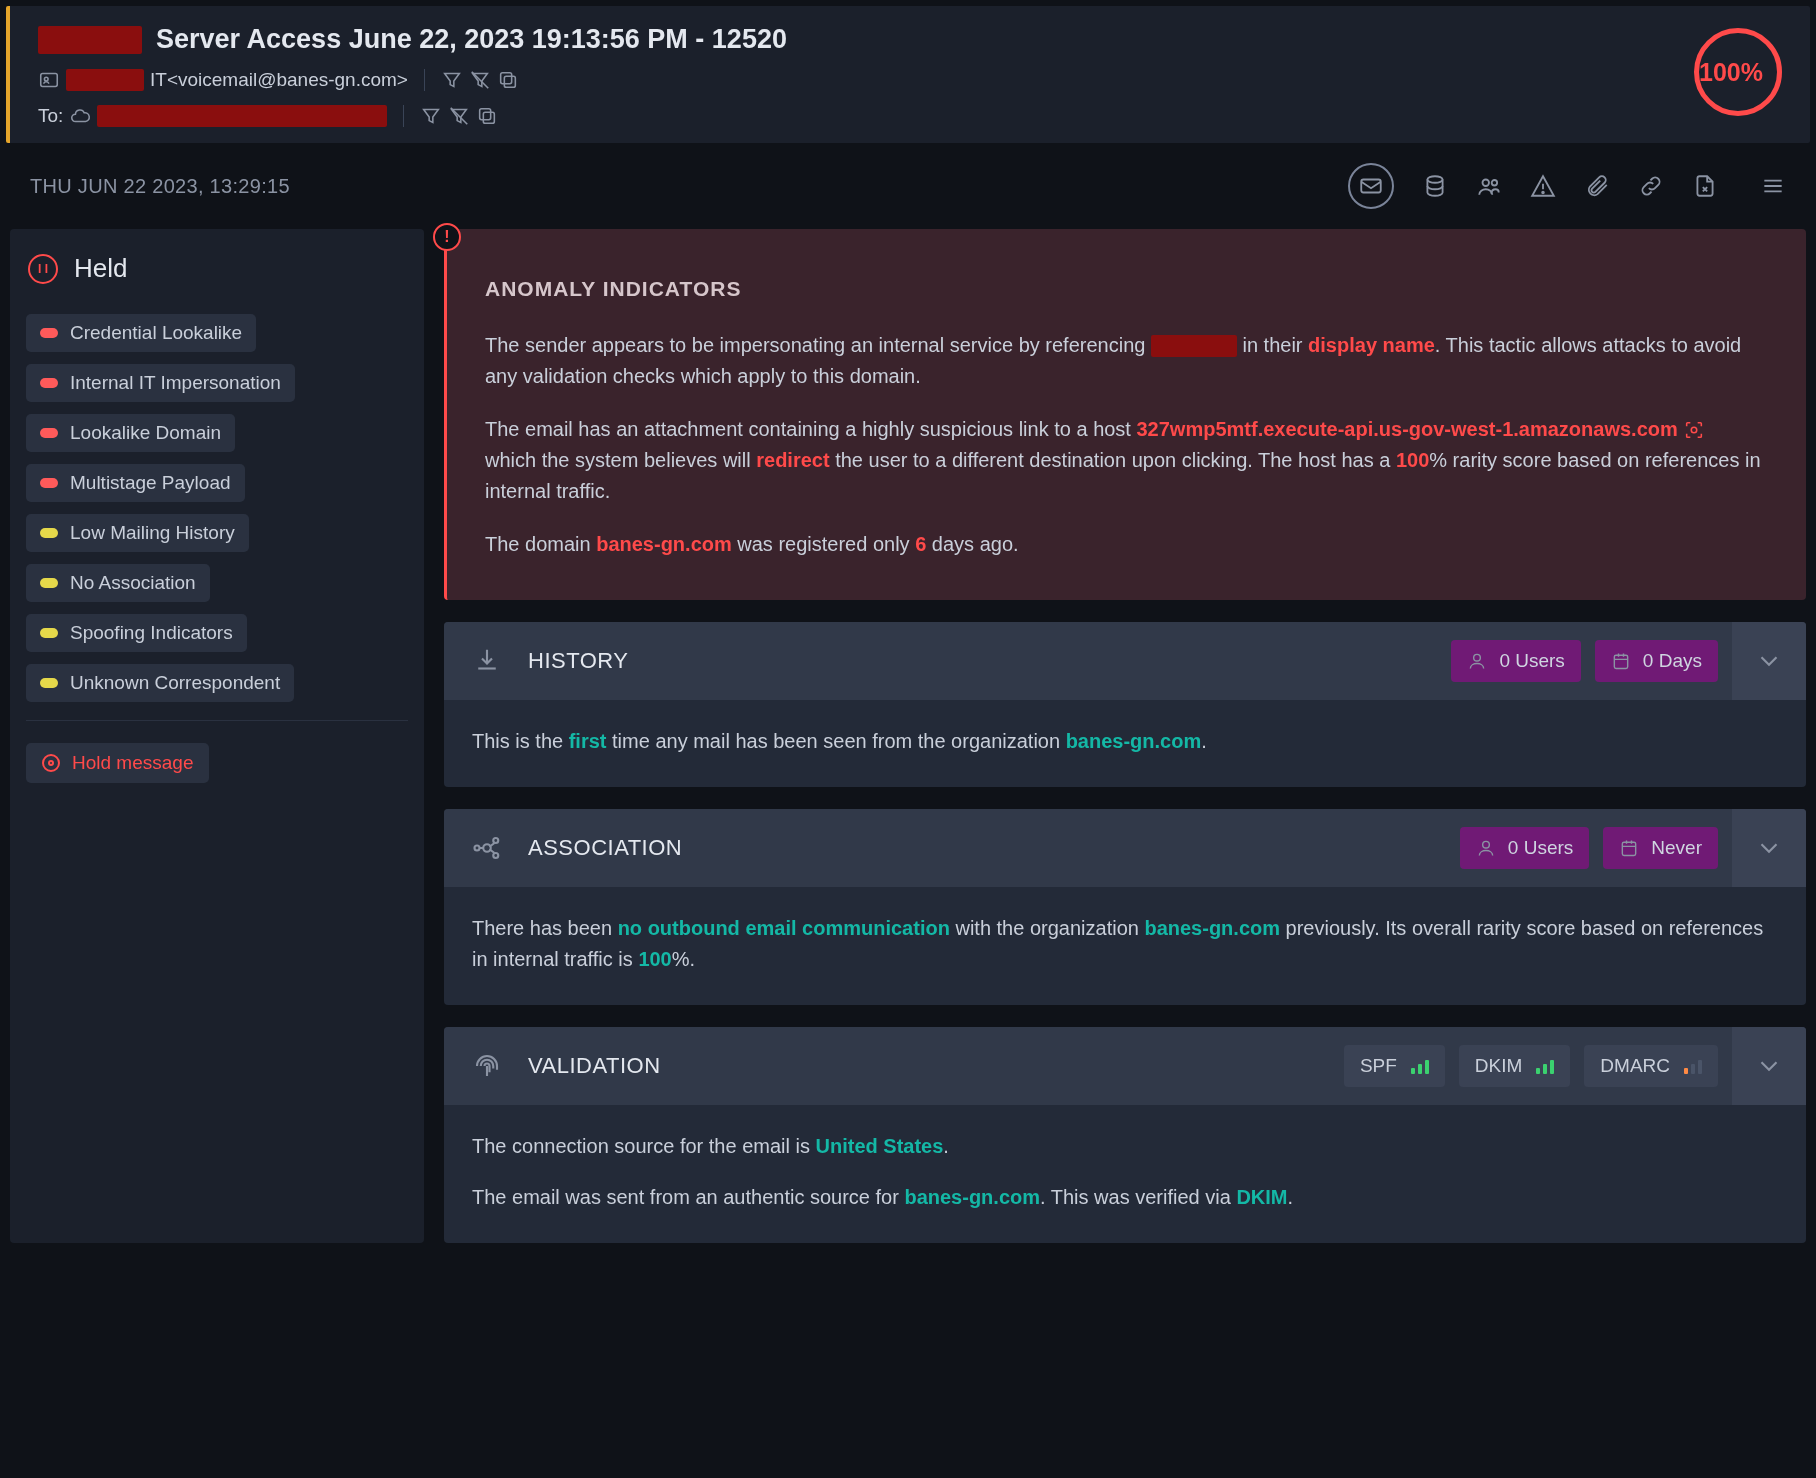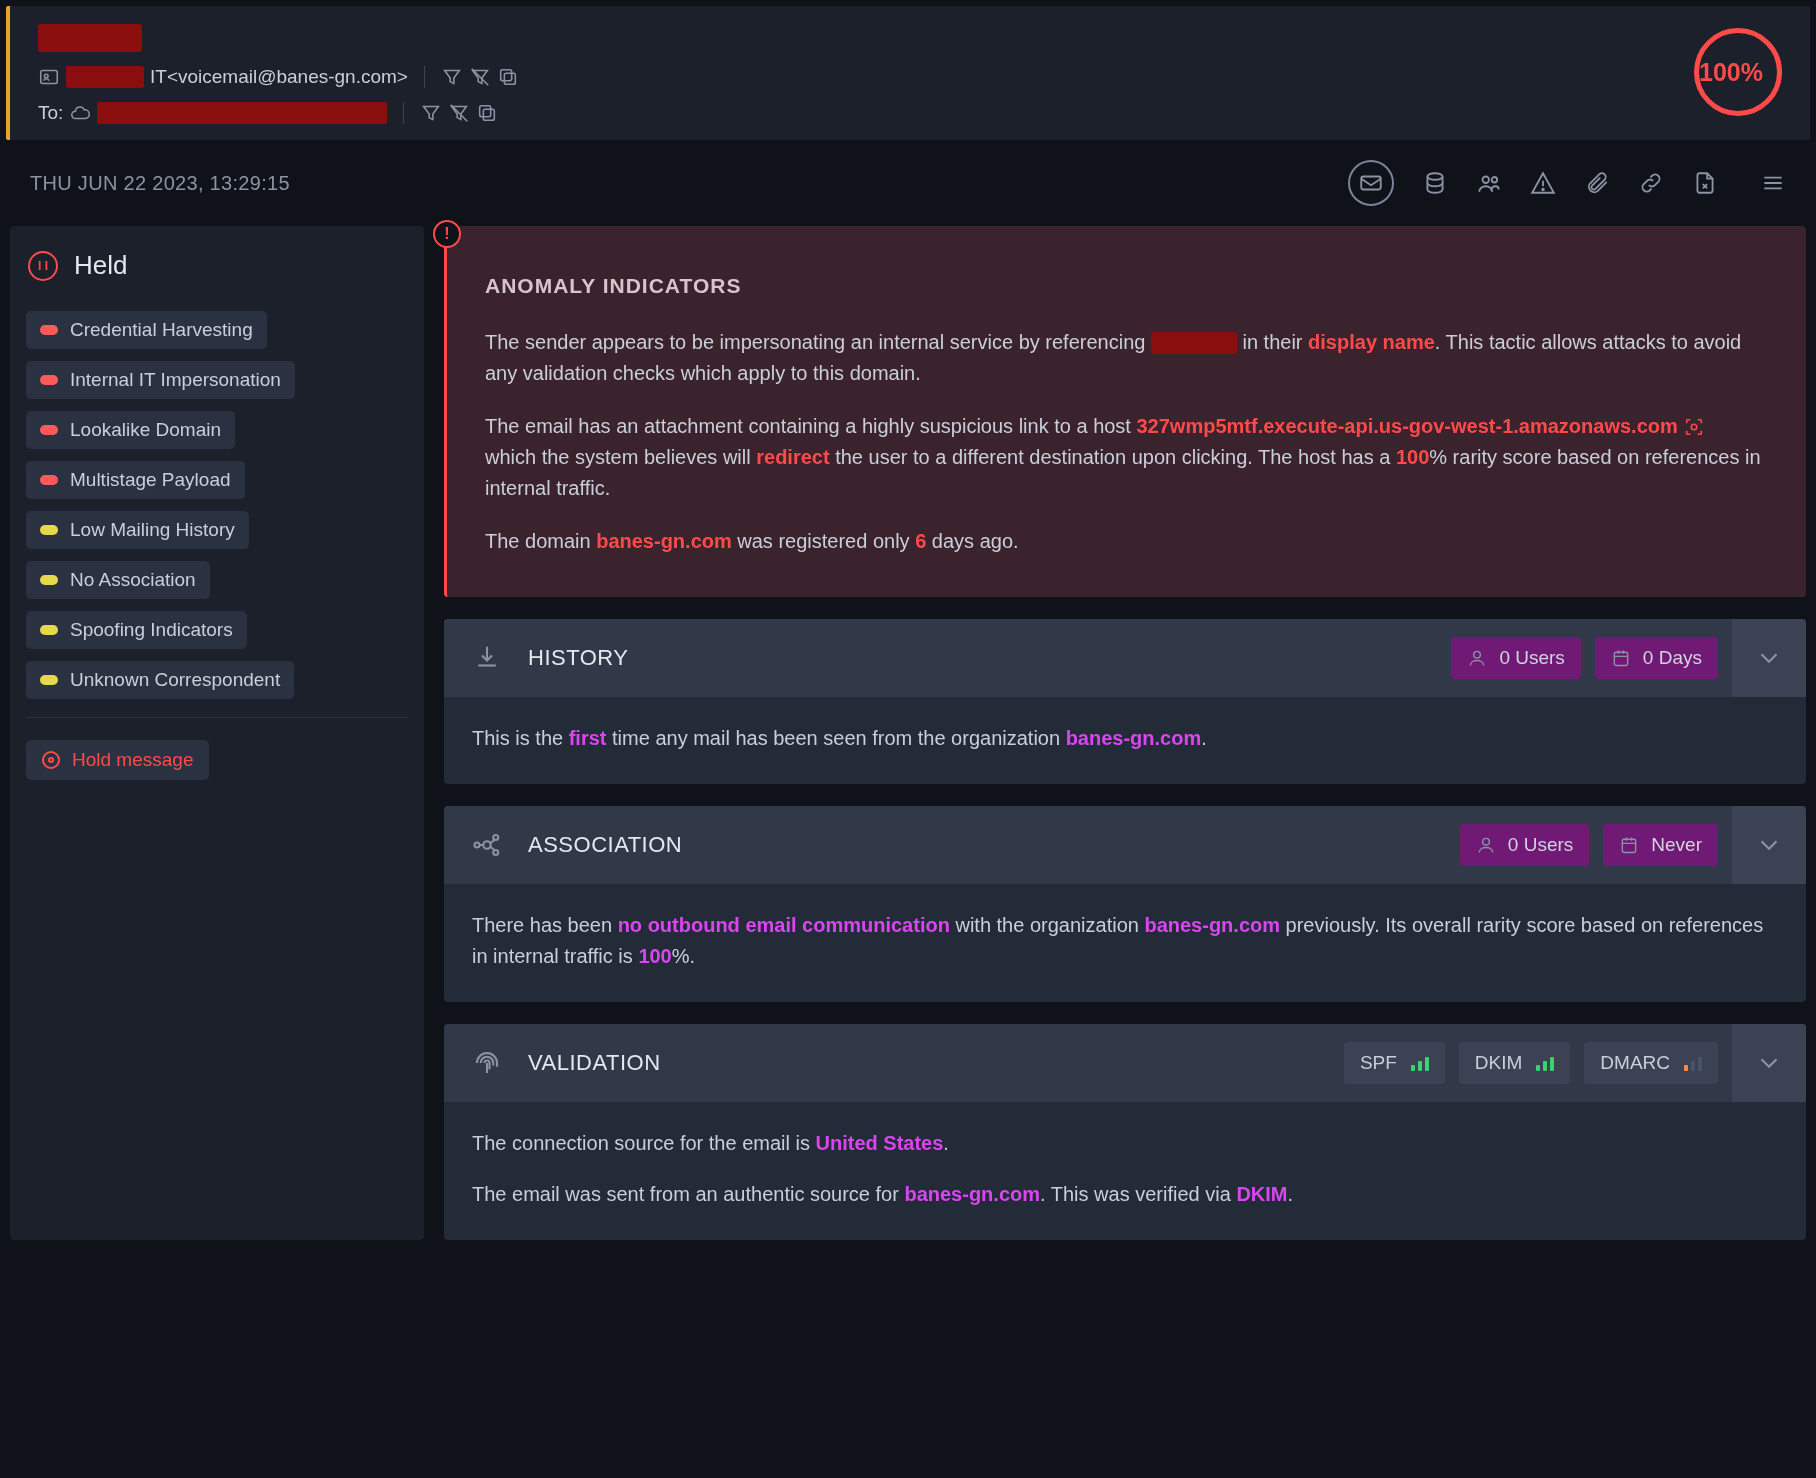--- a/index.html
+++ b/index.html
@@ -81,34 +81,35 @@
   }
   .panel-head .icon svg{width:30px;height:30px;}
   .panel-title{font-size:22px;letter-spacing:0.5px;color:#e4e8ef;}
   .panel-stats{margin-left:auto;display:flex;gap:14px;align-items:center;}
   .stat{background:#701a75;border-radius:4px;padding:10px 16px;display:flex;align-items:center;gap:12px;font-size:19px;color:#cfd5e0;}
   .stat .icon svg{width:20px;height:20px;}
   .expand{background:#3a4254;border-radius:0 4px 0 0;padding:14px 22px;align-self:stretch;display:flex;align-items:center;margin:-18px -18px -18px 0;}
   .panel-body{padding:26px 28px 30px 28px;line-height:1.55;}
   .panel-body p{margin:0 0 20px 0;color:var(--text);}
   .panel-body p:last-child{margin-bottom:0;}
-  b{color:#d946ef;font-weight:700;}
+  b{color:#14b8a6;font-weight:700;}
   .v-chip{background:#3a4254;border-radius:4px;padding:10px 16px;display:flex;align-items:center;gap:14px;font-size:19px;}
   .bars{display:inline-flex;align-items:flex-end;gap:3px;height:16px;}
   .bars span{width:4px;background:#4a5468;border-radius:1px;}
   .bars.green span{background:#3bd16f;}
   .bars.orange span:nth-child(1){background:#ff8a44;}
   .redact-sm{background:var(--redact);display:inline-block;height:22px;vertical-align:middle;border-radius:2px;}
 </style>
 </head>
 <body>
 
 <div class="header">
   <div class="title-row">
     <span class="redact" style="width:104px;height:28px"></span>
+    <span class="title">Server Access June 22, 2023 19:13:56 PM - 12520</span>
   </div>
   <div class="meta-row">
     <span class="icon">
         <svg viewBox="0 0 24 24">
           <rect x="3" y="5" width="18" height="14" rx="2"></rect>
           <circle cx="9" cy="11" r="2"></circle>
           <path d="M6 16c.8-1.5 2-2 3-2s2.2.5 3 2"></path>
         </svg>
       </span>
     <span class="redact-sm" style="width:78px"></span>
@@ -223,21 +224,21 @@
 
 <div class="main">
   <div class="sidebar">
     <div class="held-head">
       <span class="held-icon">I I</span>
       <span class="held-title">Held</span>
     </div>
     <div class="tag-list" id="tag-list">
         <div class="tag">
           <span class="pill pill-red"></span>
-          <span>Credential Harvesting</span>
+          <span>Credential Lookalike</span>
         </div>
         <div class="tag">
           <span class="pill pill-red"></span>
           <span>Internal IT Impersonation</span>
         </div>
         <div class="tag">
           <span class="pill pill-red"></span>
           <span>Lookalike Domain</span>
         </div>
         <div class="tag">

